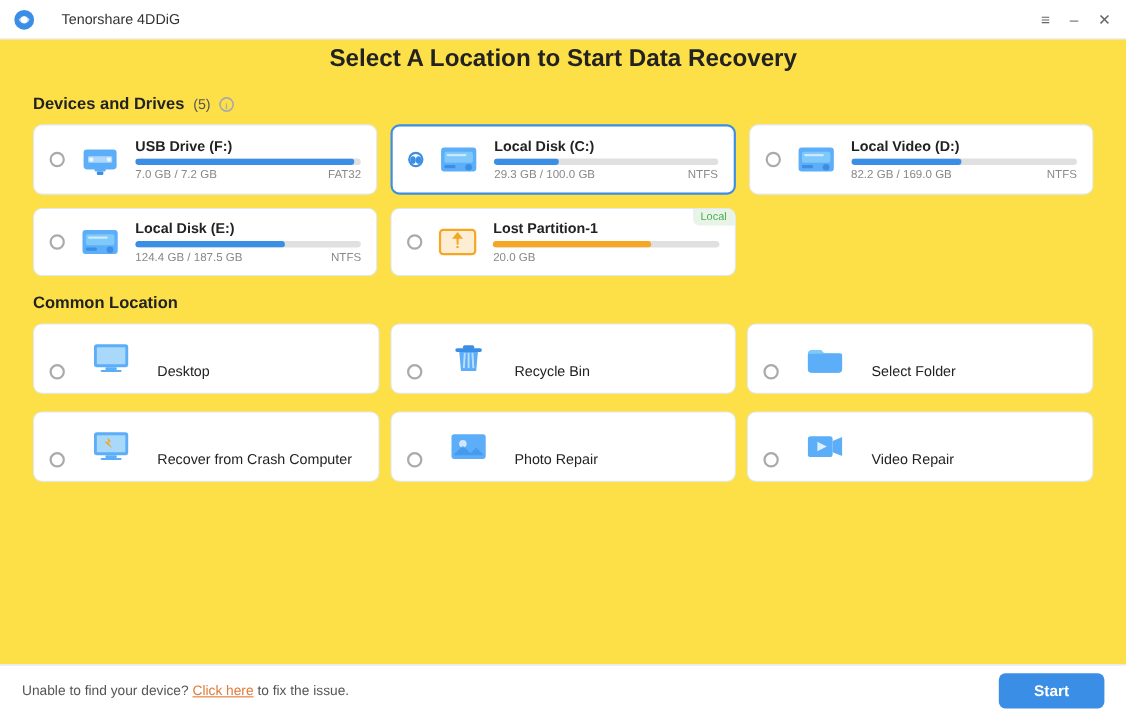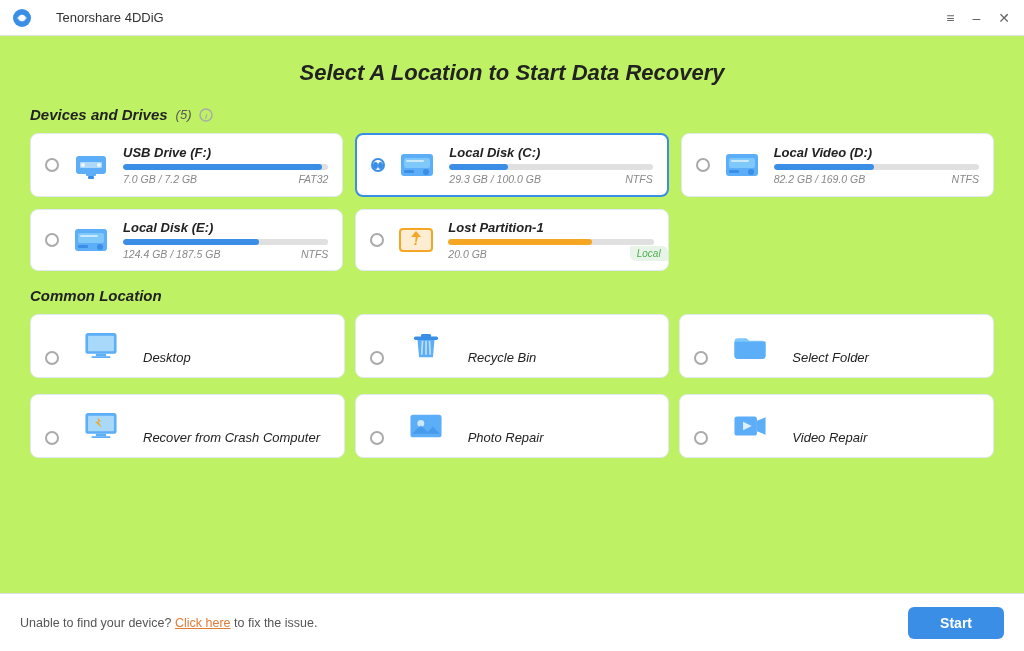--- a/index.html
+++ b/index.html
@@ -43,24 +43,23 @@
     .title-bar-btn {
       font-size: 14px;
       color: #666;
       cursor: pointer;
       background: none;
       border: none;
       padding: 0 2px;
     }
     .main-content {
       flex: 1;
-      background: #bef264;
-      padding: 24px 30px 10px 30px;
+      background: #fde047;
+      padding: 4px 30px 10px 30px;
       overflow: hidden;
-      font-style: italic;
     }
     .page-title {
       text-align: center;
       font-size: 22px;
       font-weight: 600;
       color: #222;
       margin-bottom: 20px;
     }
     .section-title {
       font-size: 15px;
@@ -156,21 +155,20 @@
     }
     .local-badge {
       position: absolute;
       top: 0;
       right: 0;
       background: #e8f4e8;
       color: #4caf50;
       font-size: 10px;
       padding: 2px 7px;
       border-radius: 0 6px 0 6px;
-      margin-top: 36px;
     }
     .common-grid {
       display: grid;
       grid-template-columns: repeat(3, 1fr);
       gap: 10px;
       margin-bottom: 16px;
     }
     .location-card {
       background: #fff;
       border: 1.5px solid #e0e8f0;
@@ -201,21 +199,21 @@
       font-weight: 500;
       color: #222;
     }
     .bottom-bar {
       background: #fff;
       border-top: 1px solid #e0e0e0;
       padding: 8px 20px;
       display: flex;
       align-items: center;
       justify-content: space-between;
-      height: 58px;
+      height: 47px;
     }
     .bottom-text {
       font-size: 12.5px;
       color: #555;
     }
     .bottom-text a {
       color: #e07b39;
       text-decoration: underline;
       cursor: pointer;
     }

